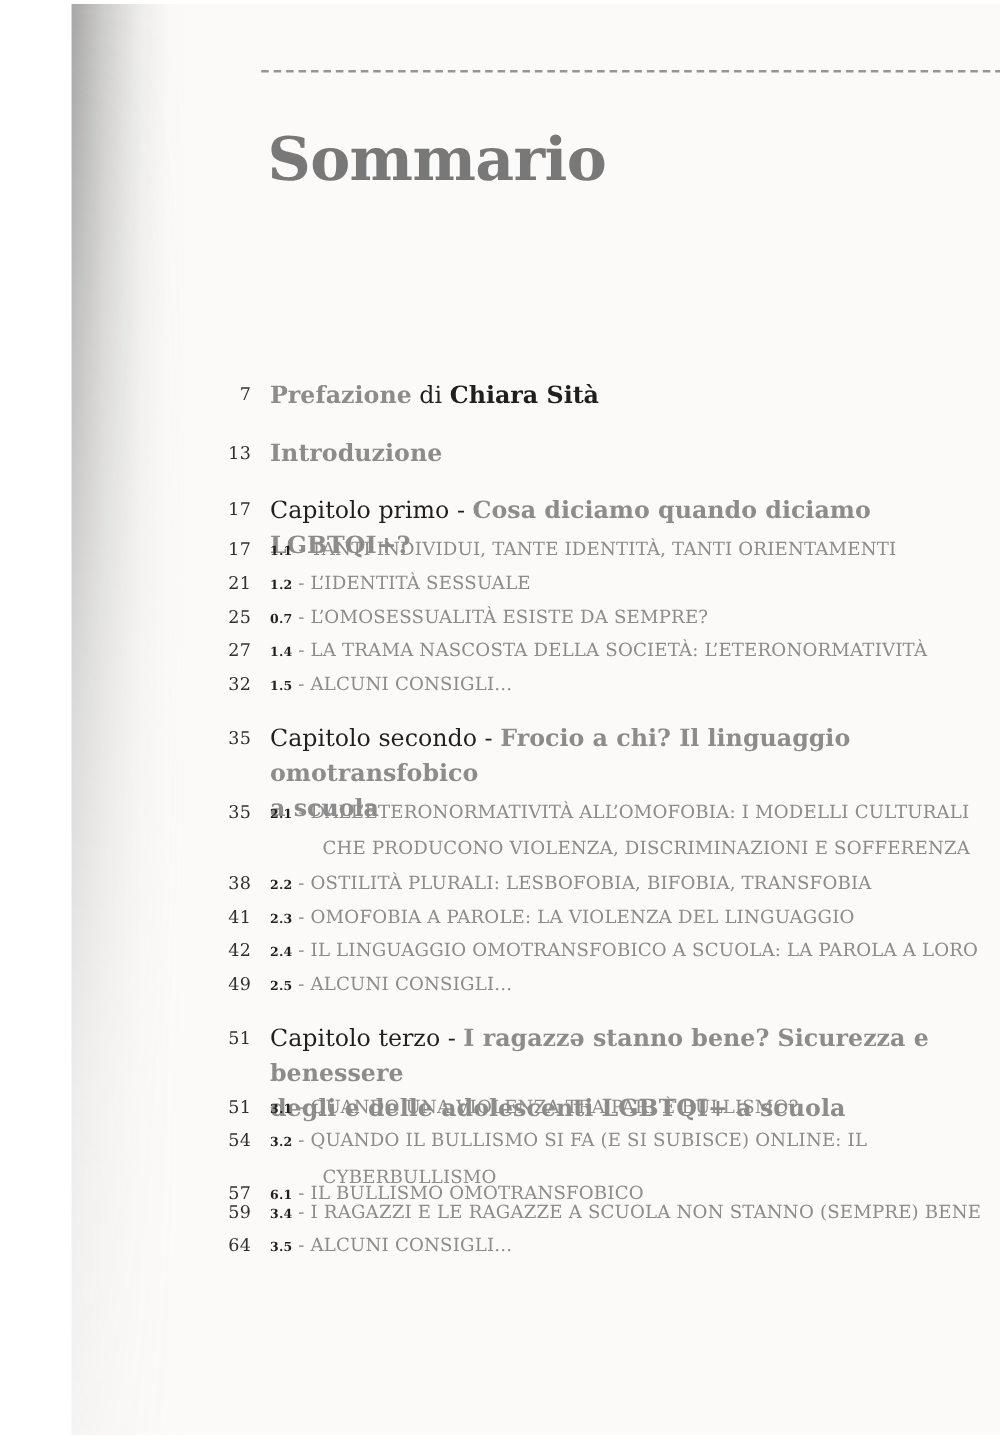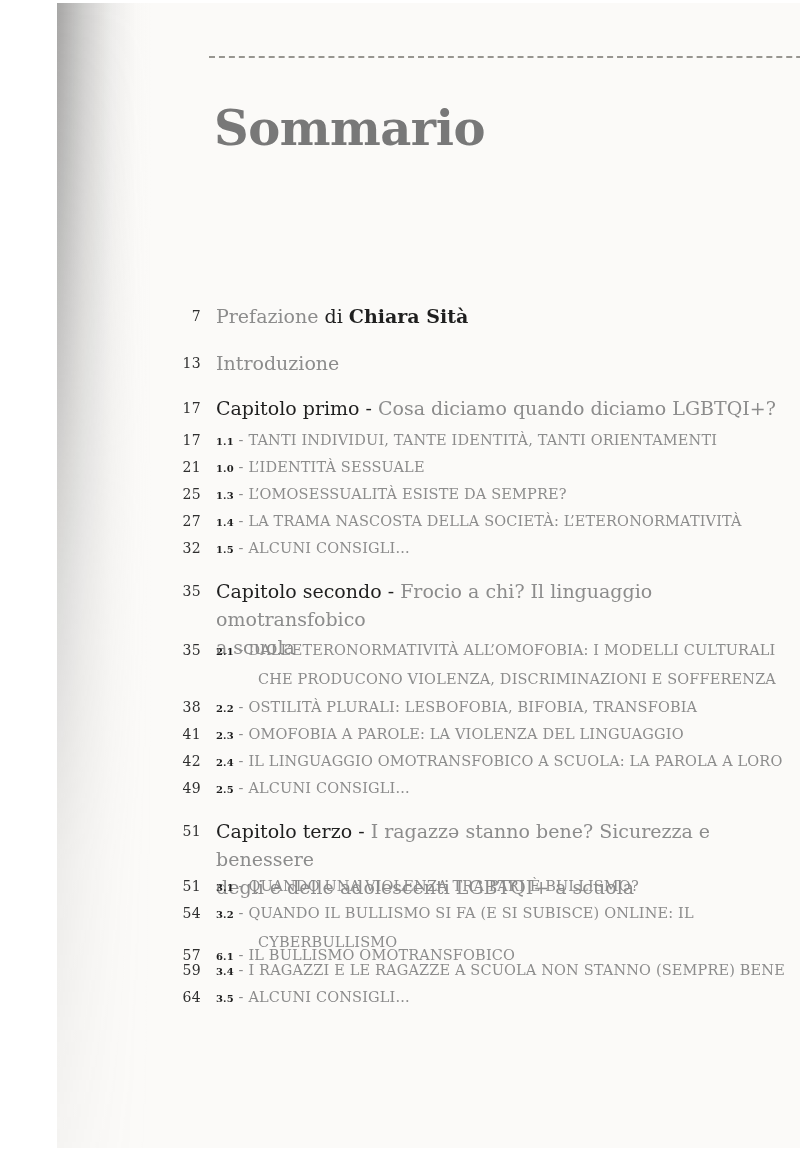--- a/index.html
+++ b/index.html
@@ -69,21 +69,21 @@
     font-size:19px;
     line-height:28px;
   }
   .row.section .body{
     font-size:14.5px;
     line-height:26.5px;
     padding-left:42px;
     text-indent:-42px;
     letter-spacing:0.15px;
   }
-  .muted{color:#8c8c8c;font-weight:400;}
+  .muted{color:#8c8c8c;font-weight:700;}
   .ink{color:#1f1f1f;}
   .strong{color:#1f1f1f;font-weight:600;}
   .sec-num{color:#1f1f1f;font-weight:600;font-size:10px;}
   .sec-sep{color:#8c8c8c;}
   .sec-text{color:#8c8c8c;font-weight:500;}
 </style>
 </head>
 <body>
 
 <div class="screen">
@@ -108,26 +108,26 @@
     <span class="body"><span class="ink">Capitolo primo - </span><span class="muted">Cosa diciamo quando diciamo LGBTQI+?</span></span>
   </div>
 
   <div class="row section" style="top:427px">
     <span class="pg">17</span>
     <span class="body"><span class="sec-num">1.1</span><span class="sec-sep"> - </span><span class="sec-text">TANTI INDIVIDUI, TANTE IDENTITÀ, TANTI ORIENTAMENTI</span></span>
   </div>
 
   <div class="row section" style="top:454px">
     <span class="pg">21</span>
-    <span class="body"><span class="sec-num">1.0</span><span class="sec-sep"> - </span><span class="sec-text">L’IDENTITÀ SESSUALE</span></span>
+    <span class="body"><span class="sec-num">1.2</span><span class="sec-sep"> - </span><span class="sec-text">L’IDENTITÀ SESSUALE</span></span>
   </div>
 
   <div class="row section" style="top:481px">
     <span class="pg">25</span>
-    <span class="body"><span class="sec-num">1.3</span><span class="sec-sep"> - </span><span class="sec-text">L’OMOSESSUALITÀ ESISTE DA SEMPRE?</span></span>
+    <span class="body"><span class="sec-num">0.7</span><span class="sec-sep"> - </span><span class="sec-text">L’OMOSESSUALITÀ ESISTE DA SEMPRE?</span></span>
   </div>
 
   <div class="row section" style="top:508px">
     <span class="pg">27</span>
     <span class="body"><span class="sec-num">1.4</span><span class="sec-sep"> - </span><span class="sec-text">LA TRAMA NASCOSTA DELLA SOCIETÀ: L’ETERONORMATIVITÀ</span></span>
   </div>
 
   <div class="row section" style="top:535px">
     <span class="pg">32</span>
     <span class="body"><span class="sec-num">1.5</span><span class="sec-sep"> - </span><span class="sec-text">ALCUNI CONSIGLI...</span></span>

